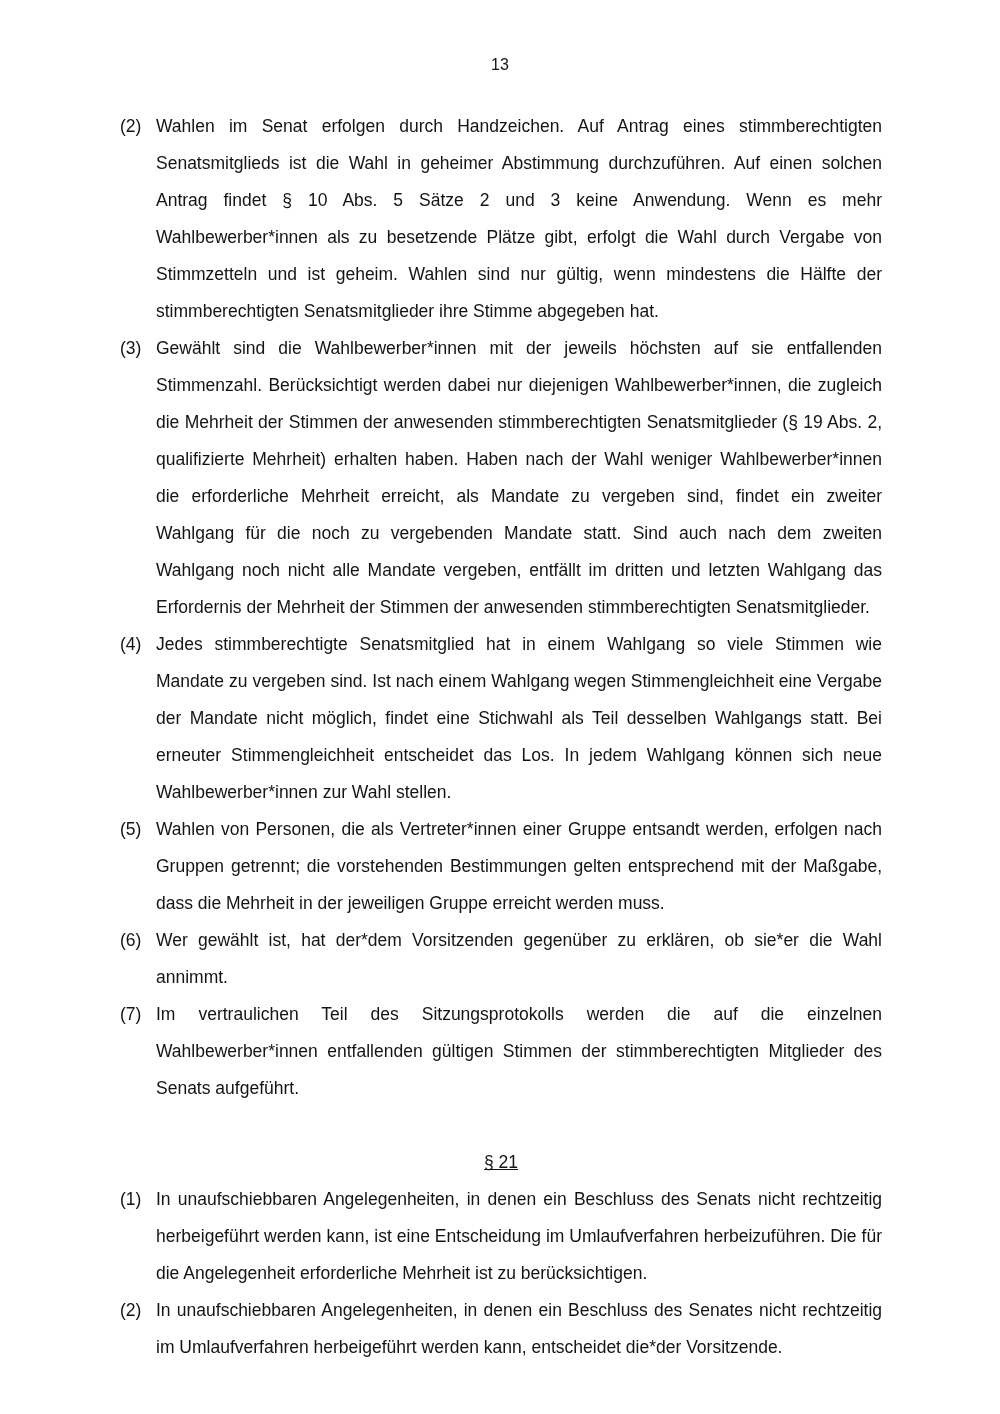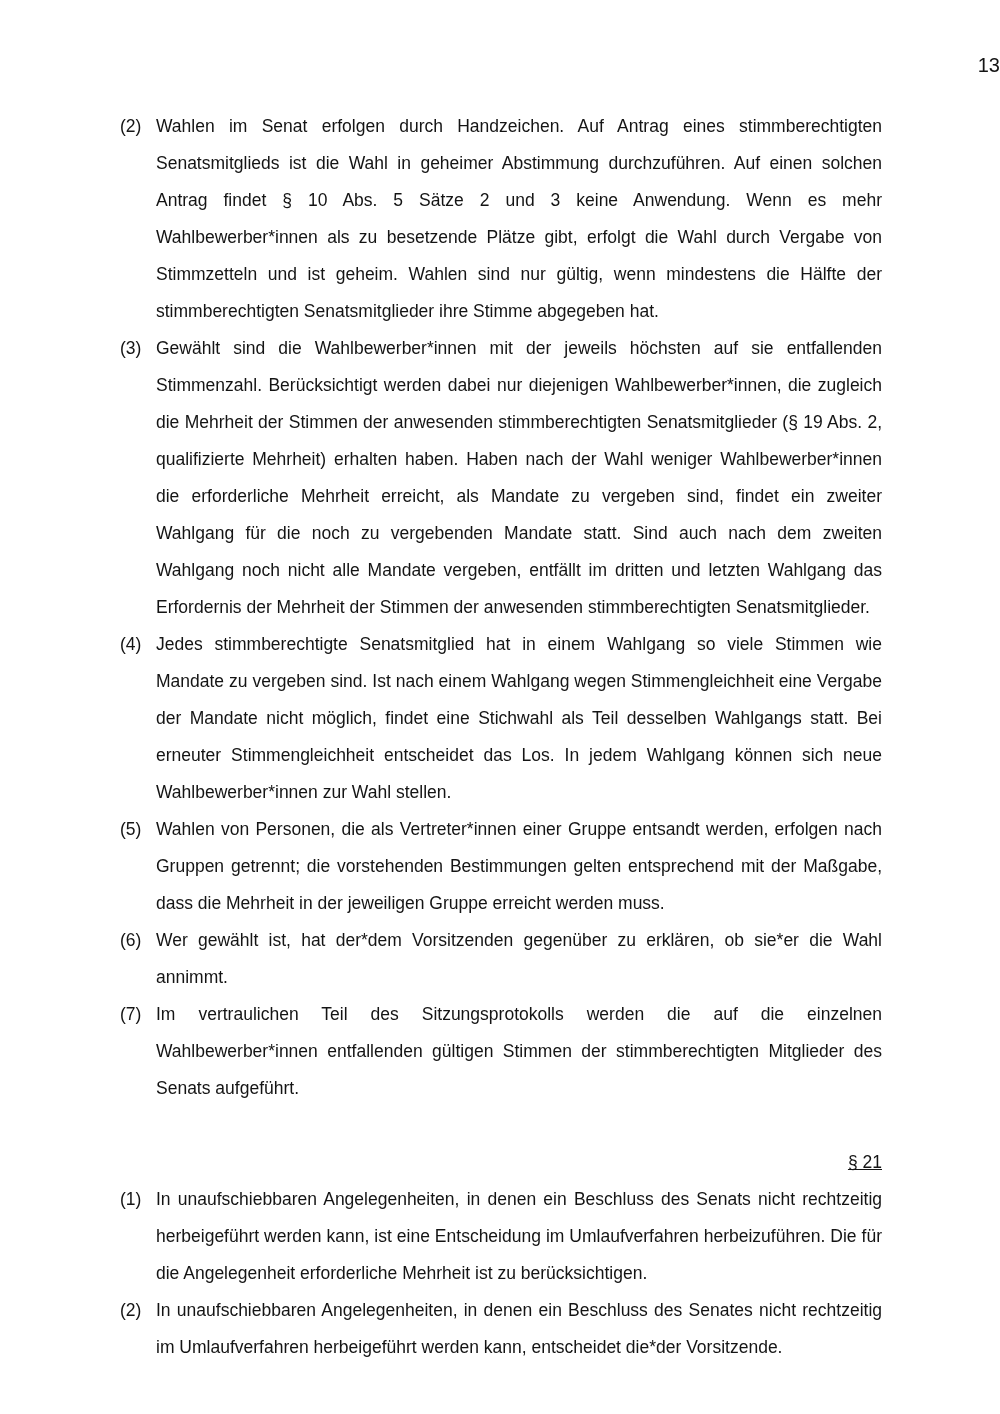--- a/index.html
+++ b/index.html
@@ -11,23 +11,23 @@
     width: 1000px;
     height: 1414px;
     font-family: "Liberation Sans", sans-serif;
     font-size: 17.5px;
     line-height: 37px;
     color: #141414;
     position: relative;
     overflow: hidden;
   }
   .page-number {
-    text-align: right;
+    text-align: center;
     padding-top: 55px;
-    font-size: 20px;
+    font-size: 16px;
     line-height: 20px;
   }
   .content {
     margin: 33px 118px 0 120px;
   }
   .para {
     position: relative;
     padding-left: 36px;
     text-align: justify;
   }
@@ -35,21 +35,21 @@
     position: absolute;
     left: 0;
     top: 0;
     text-align: left;
   }
   .section-block {
     margin-top: 37px;
   }
   .section-heading,
   .section-title {
-    text-align: right;
+    text-align: center;
     text-decoration: underline;
   }
 </style>
 </head>
 <body>
 
 <div class="page-number">13</div>
 
 <div class="content">
 

